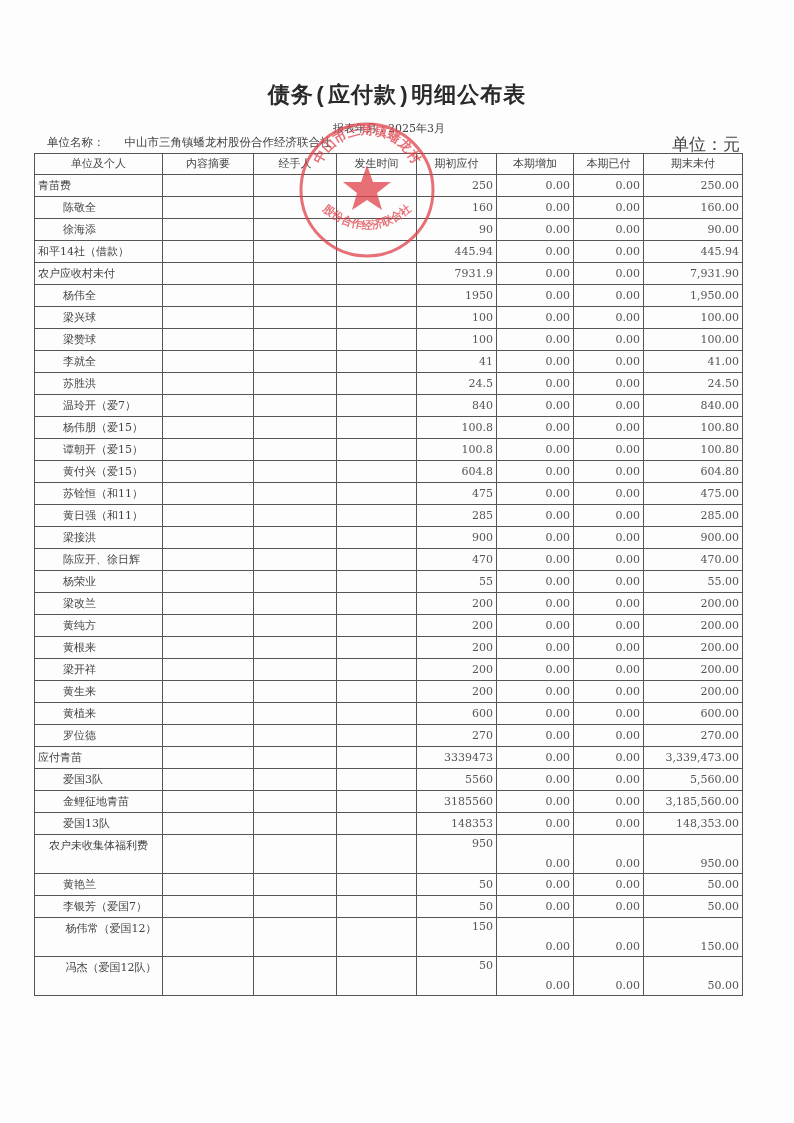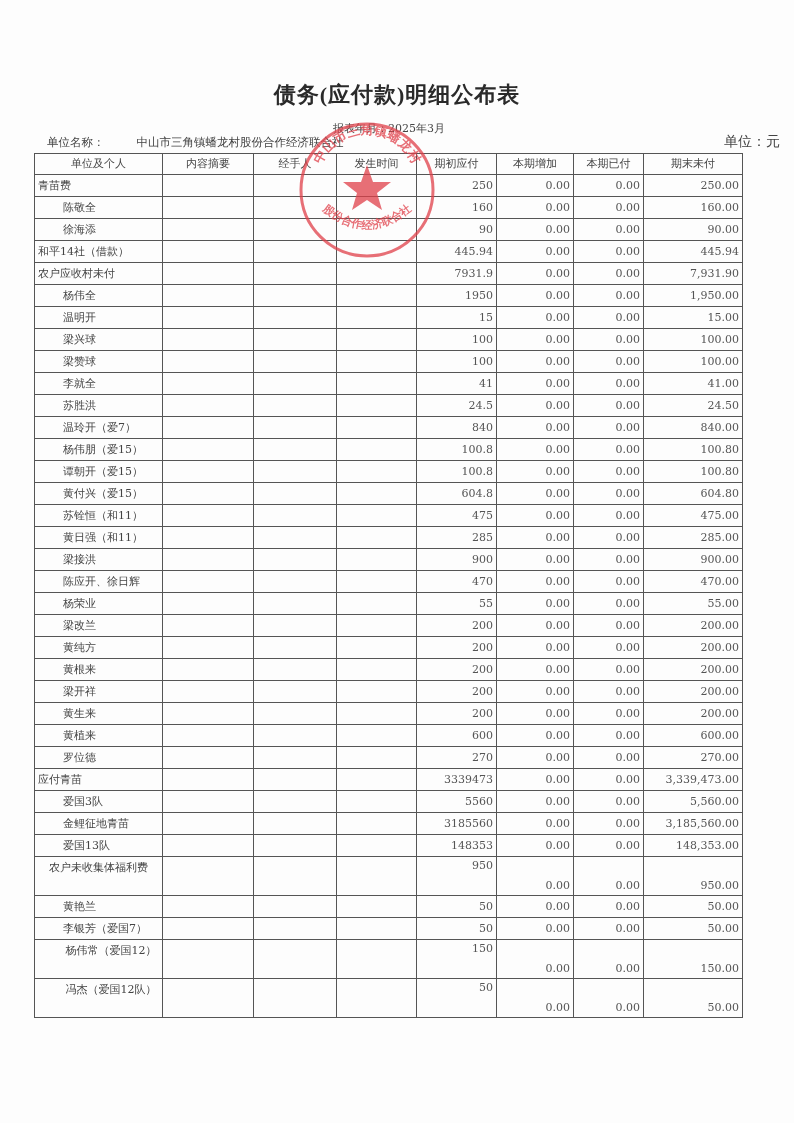--- a/index.html
+++ b/index.html
@@ -3,32 +3,32 @@
 <meta charset="utf-8">
 <style>
   html, body { margin: 0; padding: 0; }
   body {
     width: 794px; height: 1123px; background: #fdfdfd; position: relative; overflow: hidden;
     font-family: "DejaVu Serif", "Liberation Serif", serif; color: #333;
   }
   .title {
     position: absolute; left: 0; width: 794px; top: 80px; text-align: center;
     font-size: 22px; font-weight: bold; color: #2a2a2a; letter-spacing: 1px;
-    font-family: Liberation Serif, serif;
+    font-family: Liberation Mono, monospace;
   }
   .period {
     position: absolute; left: 0; width: 778px; top: 121px; text-align: center;
     font-size: 11px; color: #444;
   }
   .unit-name {
     position: absolute; left: 47px; top: 135px; font-size: 11.5px; color: #444;
   }
-  .unit-name .lbl { margin-right: 32px; }
+  .unit-name .lbl { margin-right: 20px; }
   .unit-currency {
-    position: absolute; left: 724px; top: 133px; font-size: 14px; color: #444;
+    position: absolute; left: 672px; top: 133px; font-size: 17px; color: #444;
   }
   table.ledger {
     position: absolute; left: 34px; top: 153px; border-collapse: collapse;
     table-layout: fixed; width: 708px; font-size: 11px;
   }
   table.ledger th, table.ledger td {
     border: 1px solid #555; padding: 0 3px; height: 21px; line-height: 14px; overflow: hidden;
   }
   table.ledger th { font-weight: normal; text-align: center; color: #444; height: 20px; }
   td.name { text-align: left; padding-left: 6px; color: #444; }
@@ -131,30 +131,20 @@
         <td class="name indent">杨伟全</td>
         <td></td>
         <td></td>
         <td></td>
         <td class="num">1950</td>
         <td class="num">0.00</td>
         <td class="num">0.00</td>
         <td class="num">1,950.00</td>
       </tr>
       <tr>
-        <td class="name indent">温明开</td>
-        <td></td>
-        <td></td>
-        <td></td>
-        <td class="num">15</td>
-        <td class="num">0.00</td>
-        <td class="num">0.00</td>
-        <td class="num">15.00</td>
-      </tr>
-      <tr>
         <td class="name indent">梁兴球</td>
         <td></td>
         <td></td>
         <td></td>
         <td class="num">100</td>
         <td class="num">0.00</td>
         <td class="num">0.00</td>
         <td class="num">100.00</td>
       </tr>
       <tr>

